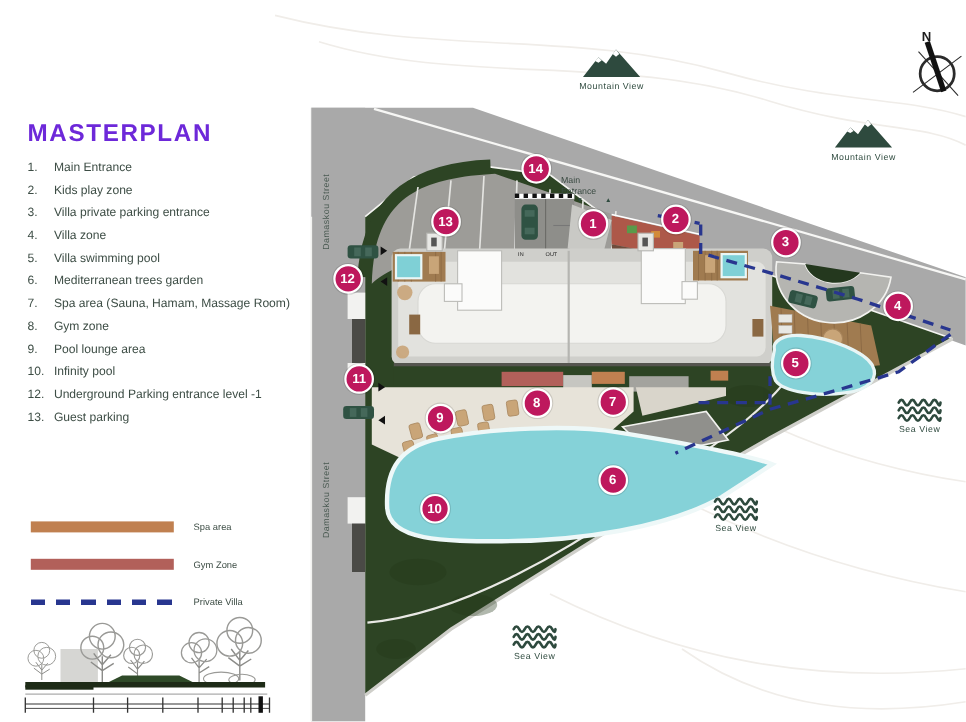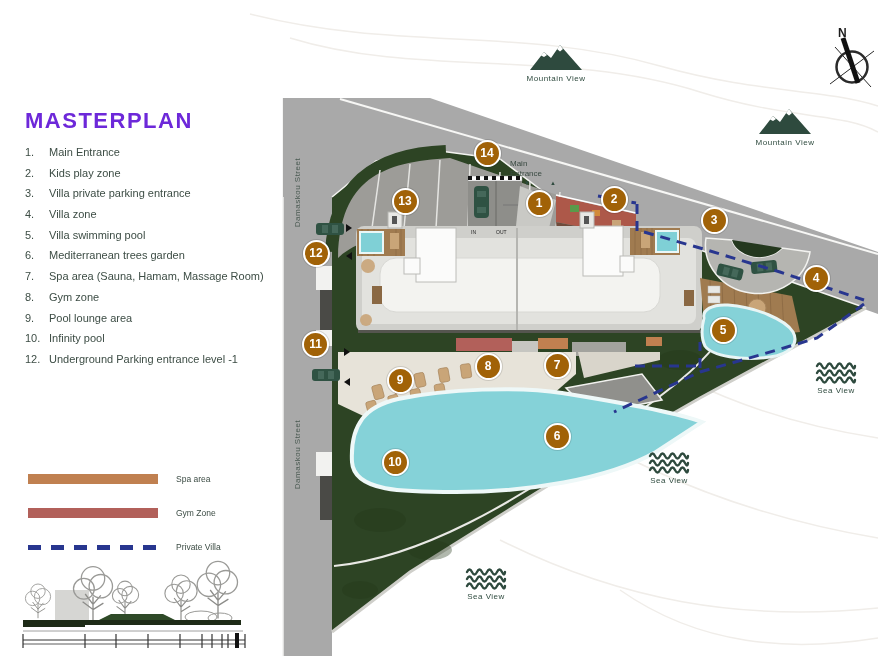--- a/index.html
+++ b/index.html
@@ -12,21 +12,21 @@
   .legend{position:absolute;left:25px;top:147px;width:245px;}
   .legend-row{display:flex;margin-bottom:9.2px;font-size:11px;color:#3d4d45;line-height:11.5px;}
   .legend-num{width:24px;flex:none;}
   .color-legend{position:absolute;left:28px;top:474px;}
   .cl-row{display:flex;align-items:center;margin-bottom:24px;height:10px;}
   .cl-bar{width:130px;height:10px;margin-right:18px;}
   .cl-dash{width:130px;height:5px;margin-right:18px;}
   .cl-label{font-size:8.5px;color:#3d4d45;}
   .elevation{position:absolute;left:13px;top:560px;}
   
-  .marker{position:absolute;width:27px;height:27px;border-radius:50%;background:#a16207;
+  .marker{position:absolute;width:27px;height:27px;border-radius:50%;background:#be185d;
           border:2px solid #fff;box-sizing:border-box;color:#fff;font-size:12px;font-weight:bold;
           display:flex;align-items:center;justify-content:center;
           box-shadow:0 0 0 1px rgba(0,0,0,0.12);}
   
   .plan-label{position:absolute;color:#3a4a42;}
   .view-label{font-size:8px;color:#2e4a3e;text-align:center;width:84px;letter-spacing:0.5px;}
   .sea-label{width:72px;}
   .street-label{font-size:8px;color:#4a5a52;width:80px;text-align:center;
                 transform:rotate(-90deg);letter-spacing:0.5px;}
   .entrance-label{font-size:8px;text-align:left;width:60px;line-height:10px;color:#3a4a42;}
@@ -311,21 +311,21 @@
       <div class="marker" style="left: 525.5px; top: 189.5px;">1</div>
       <div class="marker" style="left: 600.5px; top: 185.5px;">2</div>
       <div class="marker" style="left: 700.5px; top: 206.5px;">3</div>
       <div class="marker" style="left: 802.5px; top: 264.5px;">4</div>
       <div class="marker" style="left: 709.5px; top: 316.5px;">5</div>
       <div class="marker" style="left: 543.5px; top: 422.5px;">6</div>
       <div class="marker" style="left: 543.5px; top: 351.5px;">7</div>
       <div class="marker" style="left: 474.5px; top: 352.5px;">8</div>
       <div class="marker" style="left: 386.5px; top: 366.5px;">9</div>
       <div class="marker" style="left: 381.5px; top: 448.5px;">10</div>
-      <div class="marker" style="left: 302px; top: 330.5px;">11</div>
+      <div class="marker" style="left: 313px; top: 330.5px;">11</div>
       <div class="marker" style="left: 302.5px; top: 239.5px;">12</div>
       <div class="marker" style="left: 391.5px; top: 187.5px;">13</div>
       <div class="marker" style="left: 473.5px; top: 139.5px;">14</div>
     </div>
 
   <div class="plan-label entrance-label" style="left:510px;top:159px;">
     <div>Main</div>
     <div>Entrance</div>
   </div>
   <span class="arrow-glyph" style="left:524px;top:180px;">▼</span>
@@ -385,20 +385,24 @@
         <span class="legend-num">9.</span>
         <span>Pool lounge area</span>
       </div>
       <div class="legend-row">
         <span class="legend-num">10.</span>
         <span>Infinity pool</span>
       </div>
       <div class="legend-row">
         <span class="legend-num">12.</span>
         <span>Underground Parking entrance level -1</span>
+      </div>
+      <div class="legend-row">
+        <span class="legend-num">13.</span>
+        <span>Guest parking</span>
       </div>
     </div>
 
   <div class="color-legend">
     <div class="cl-row">
       <div class="cl-bar" style="background: rgb(192, 128, 80);"></div>
       <span class="cl-label">Spa area</span>
     </div>
     <div class="cl-row">
       <div class="cl-bar" style="background: rgb(178, 96, 90);"></div>

